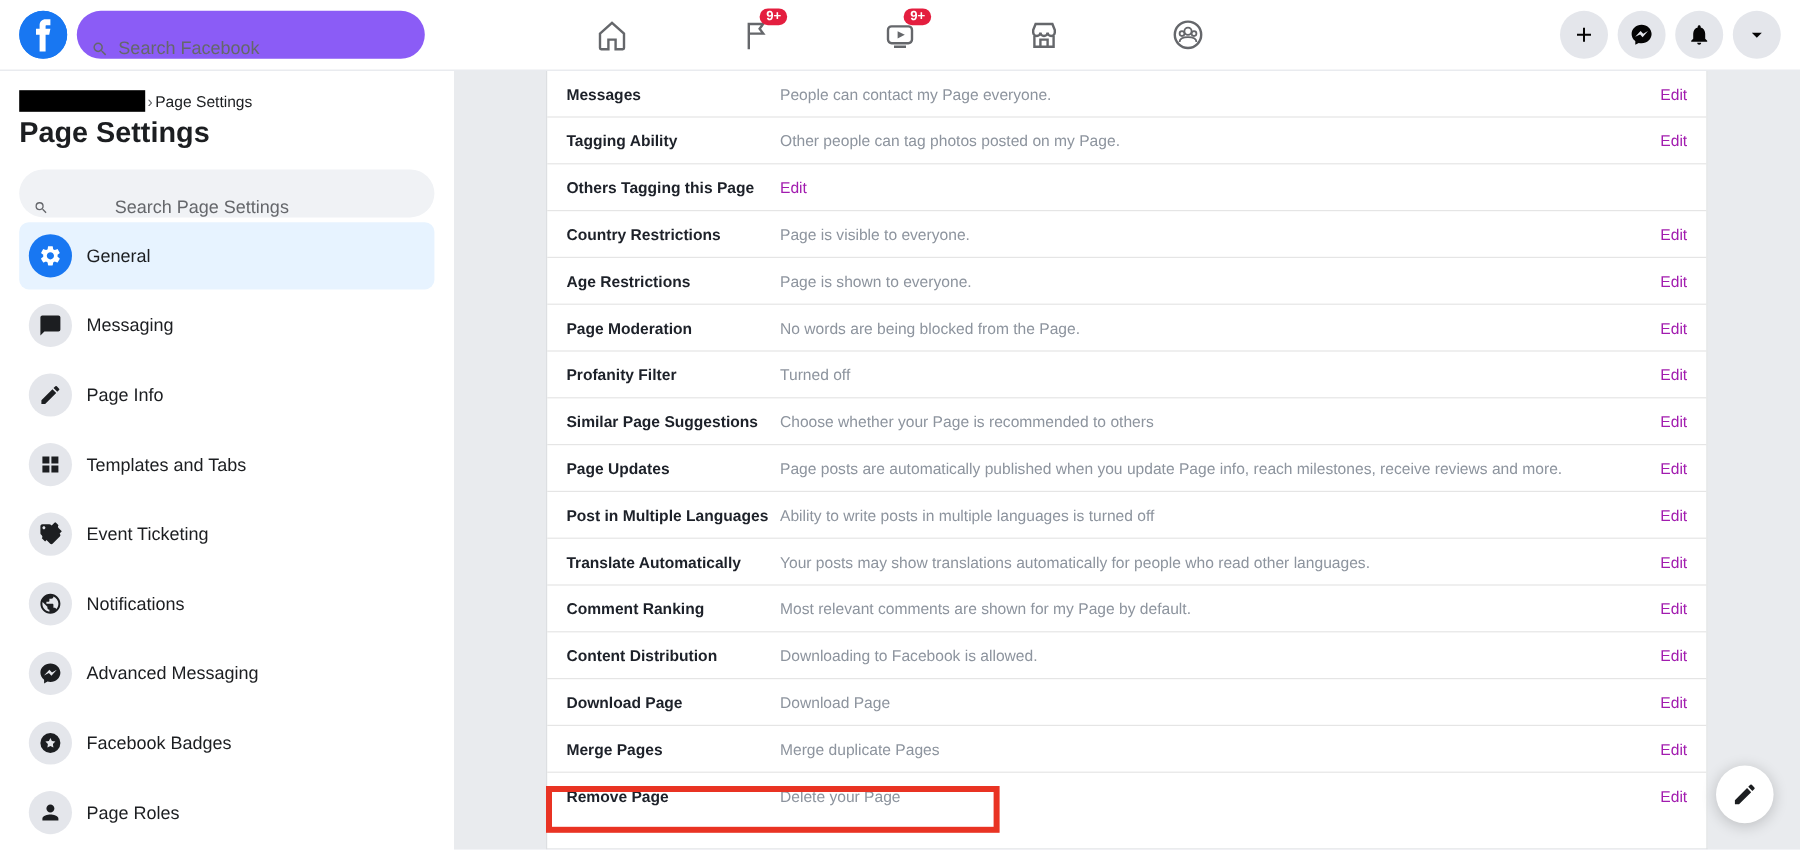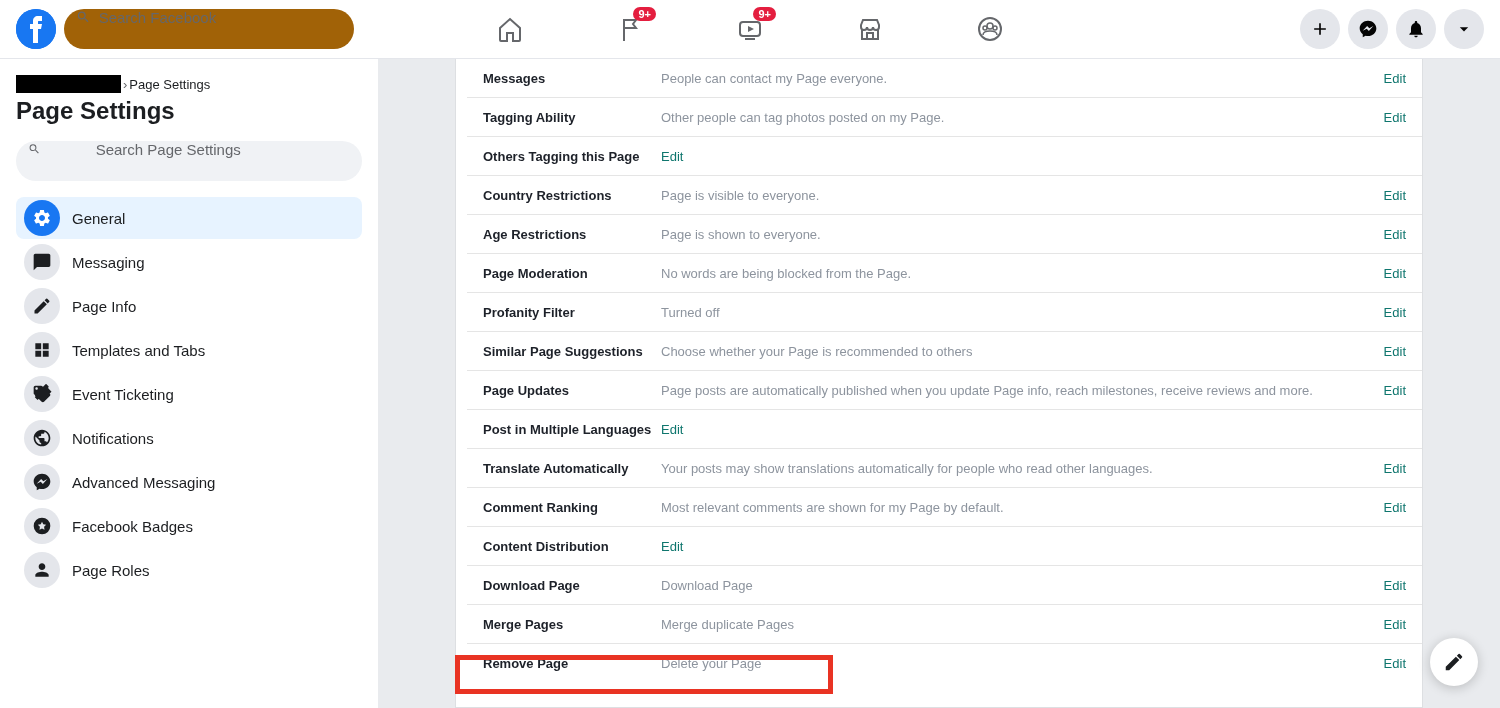--- a/index.html
+++ b/index.html
@@ -2,63 +2,63 @@
 <html><head>
 <meta charset="utf-8">
 <style>
 * { margin: 0; padding: 0; box-sizing: border-box; font-family: -apple-system, BlinkMacSystemFont, "Segoe UI", Helvetica, Arial, sans-serif; }
 body { background: #f0f2f5; width: 1500px; height: 708px; overflow: hidden; position: relative; }
 
 
 .header { background: #fff; height: 59px; display: flex; align-items: center; padding: 0 16px; border-bottom: 1px solid #e4e6eb; position: relative; z-index: 10; }
 .logo { width: 40px; height: 40px; border-radius: 50%; background: #1877f2; display: flex; align-items: center; justify-content: center; margin-right: 8px; }
 .logo svg { width: 40px; height: 40px; }
-.search-bar { background: #a16207; border-radius: 50px; height: 40px; width: 290px; display: flex; align-items: flex-start; padding: 0 12px; }
+.search-bar { background: #8b5cf6; border-radius: 50px; height: 40px; width: 290px; display: flex; align-items: flex-end; padding: 0 12px; }
 .search-bar svg { width: 16px; height: 16px; fill: #65676b; margin-right: 8px; }
 .search-bar input { border: none; background: transparent; font-size: 15px; color: #1c1e21; outline: none; width: 100%; }
 .search-bar input::placeholder { color: #65676b; }
 
 .nav-center { display: flex; position: absolute; left: 50%; transform: translateX(-50%); gap: 8px; }
 .nav-item { width: 112px; height: 52px; display: flex; align-items: center; justify-content: center; border-radius: 8px; position: relative; cursor: pointer; }
 .nav-item svg { width: 28px; height: 28px; fill: #65676b; }
 .badge { position: absolute; top: 4px; right: 30px; background: #e41e3f; color: #fff; font-size: 11px; font-weight: 700; padding: 1px 5px; border-radius: 10px; }
 
 .header-right { margin-left: auto; display: flex; gap: 8px; align-items: center; }
 .circle-btn { width: 40px; height: 40px; border-radius: 50%; background: #e4e6eb; display: flex; align-items: center; justify-content: center; cursor: pointer; }
 .circle-btn svg { width: 20px; height: 20px; fill: #050505; }
 
 
 .sidebar { width: 378px; background: #fff; height: calc(708px - 59px); padding: 16px; overflow-y: auto; position: absolute; left: 0; top: 59px; }
 .breadcrumb { font-size: 13px; color: #1c1e21; margin-bottom: 4px; display: flex; align-items: center; }
 .breadcrumb .redacted { background: #000; width: 105px; height: 18px; display: inline-block; }
 .breadcrumb .sep { margin: 0 2px; color: #65676b; }
 .page-title { font-size: 24px; font-weight: 700; color: #1c1e21; margin-bottom: 16px; }
 
-.search-settings { background: #f0f2f5; border-radius: 50px; height: 40px; display: flex; align-items: flex-start; padding: 0 12px; margin-bottom: 16px; gap: 47px; }
+.search-settings { background: #f0f2f5; border-radius: 50px; height: 40px; display: flex; align-items: flex-end; padding: 0 12px; margin-bottom: 4px; gap: 47px; }
 .search-settings svg { width: 16px; height: 16px; fill: #65676b; margin-right: 8px; }
 .search-settings input { border: none; background: transparent; font-size: 15px; color: #1c1e21; outline: none; width: 100%; }
 .search-settings input::placeholder { color: #65676b; }
 
-.side-item { display: flex; align-items: center; height: 42px; border-radius: 8px; padding: 0 8px; cursor: pointer; margin-bottom: 2px; }
+.side-item { display: flex; align-items: center; height: 56px; border-radius: 8px; padding: 0 8px; cursor: pointer; margin-bottom: 2px; }
 .side-item.active { background: #e7f3ff; }
 .side-icon { width: 36px; height: 36px; border-radius: 50%; display: flex; align-items: center; justify-content: center; margin-right: 12px; }
 .side-item.active .side-icon { background: #1877f2; }
 .side-item:not(.active) .side-icon { background: #e4e6eb; }
 .side-item.active .side-icon svg { fill: #fff; }
 .side-item:not(.active) .side-icon svg { fill: #1c1e21; }
 .side-icon svg { width: 20px; height: 20px; }
 .side-label { font-size: 15px; font-weight: 500; color: #1c1e21; }
 
 
 .main { position: absolute; left: 378px; top: 59px; right: 0; bottom: 0; background: #e9ebee; display: flex; justify-content: center; overflow: hidden; }
 .panel { width: 968px; background: #fff; border: 1px solid #dddfe2; border-top: none; }
-.row { display: flex; align-items: center; height: 39px; border-bottom: 1px solid #e5e5e5; padding: 0 16px; margin-left: 11px; }
+.row { display: flex; align-items: center; height: 39px; border-bottom: 1px solid #e5e5e5; padding: 0 16px; }
 .row .label { width: 178px; font-size: 13px; font-weight: 700; color: #1d2129; flex-shrink: 0; }
 .row .value { font-size: 13px; color: #8d949e; flex: 1; }
-.row .edit { font-size: 13px; color: #0f766e; cursor: pointer; }
+.row .edit { font-size: 13px; color: #a21caf; cursor: pointer; }
 .row:last-child { border-bottom: none; }
 
 .highlight-box { position: absolute; border: 5px solid #e93323; pointer-events: none; }
 
 
 .fab { position: absolute; right: 22px; bottom: 22px; width: 48px; height: 48px; border-radius: 50%; background: #fff; box-shadow: 0 2px 12px rgba(0,0,0,0.2); display: flex; align-items: center; justify-content: center; cursor: pointer; }
 .fab svg { width: 22px; height: 22px; fill: #1c1e21; }
 </style>
 </head>
 <body>
@@ -269,34 +269,36 @@
         <div class="value">Choose whether your Page is recommended to others</div>
         <div class="edit">Edit</div>
       </div>
       <div class="row">
         <div class="label">Page Updates</div>
         <div class="value">Page posts are automatically published when you update Page info, reach milestones, receive reviews and more.</div>
         <div class="edit">Edit</div>
       </div>
       <div class="row">
         <div class="label">Post in Multiple Languages</div>
+        <div class="value">Ability to write posts in multiple languages is turned off</div>
         <div class="edit">Edit</div>
       </div>
       <div class="row">
         <div class="label">Translate Automatically</div>
         <div class="value">Your posts may show translations automatically for people who read other languages.</div>
         <div class="edit">Edit</div>
       </div>
       <div class="row">
         <div class="label">Comment Ranking</div>
         <div class="value">Most relevant comments are shown for my Page by default.</div>
         <div class="edit">Edit</div>
       </div>
       <div class="row">
         <div class="label">Content Distribution</div>
+        <div class="value">Downloading to Facebook is allowed.</div>
         <div class="edit">Edit</div>
       </div>
       <div class="row">
         <div class="label">Download Page</div>
         <div class="value">Download Page</div>
         <div class="edit">Edit</div>
       </div>
       <div class="row">
         <div class="label">Merge Pages</div>
         <div class="value">Merge duplicate Pages</div>

